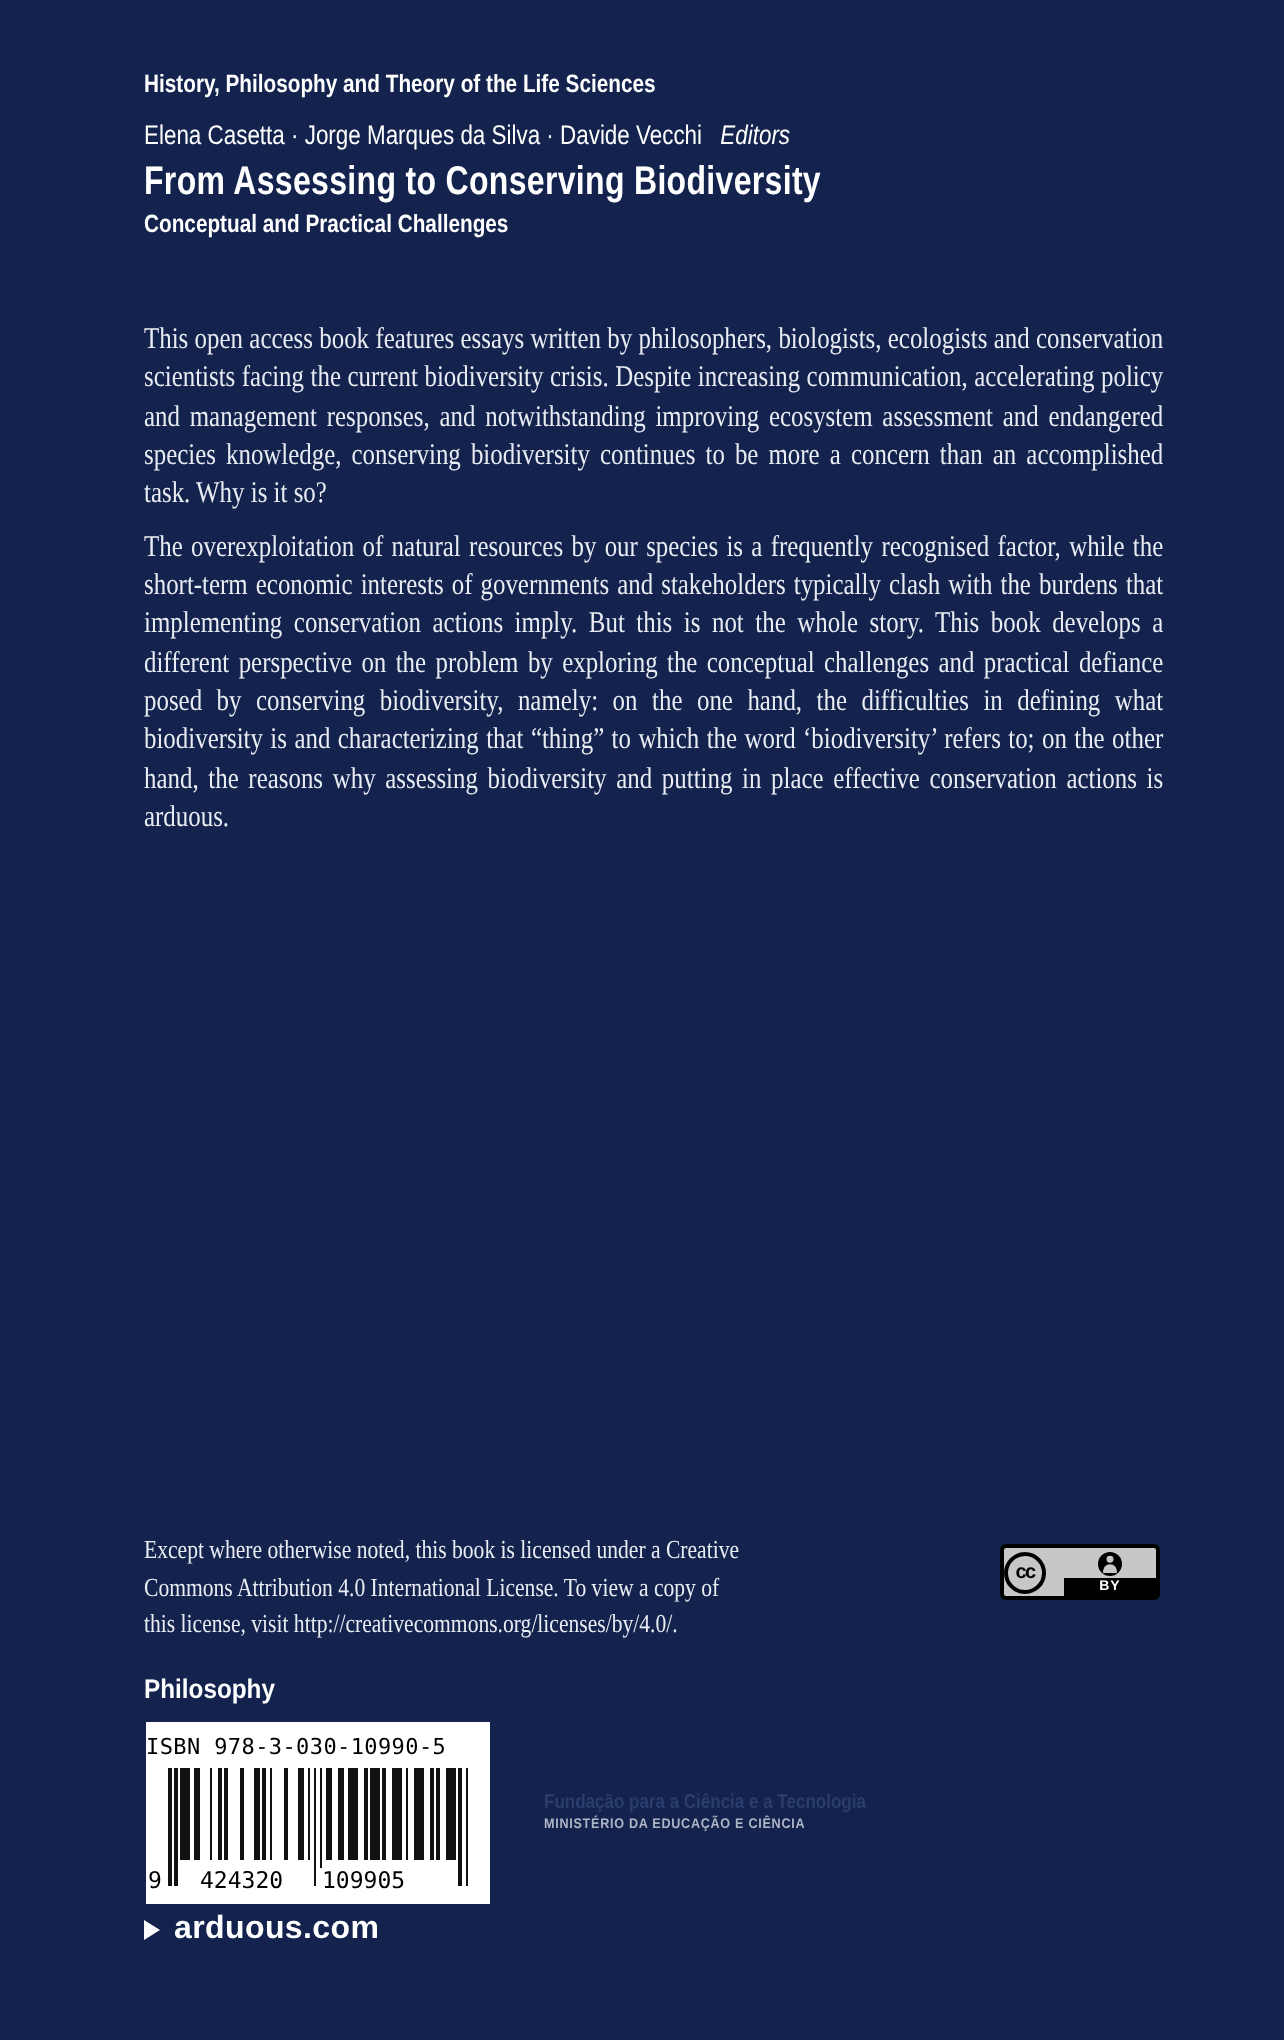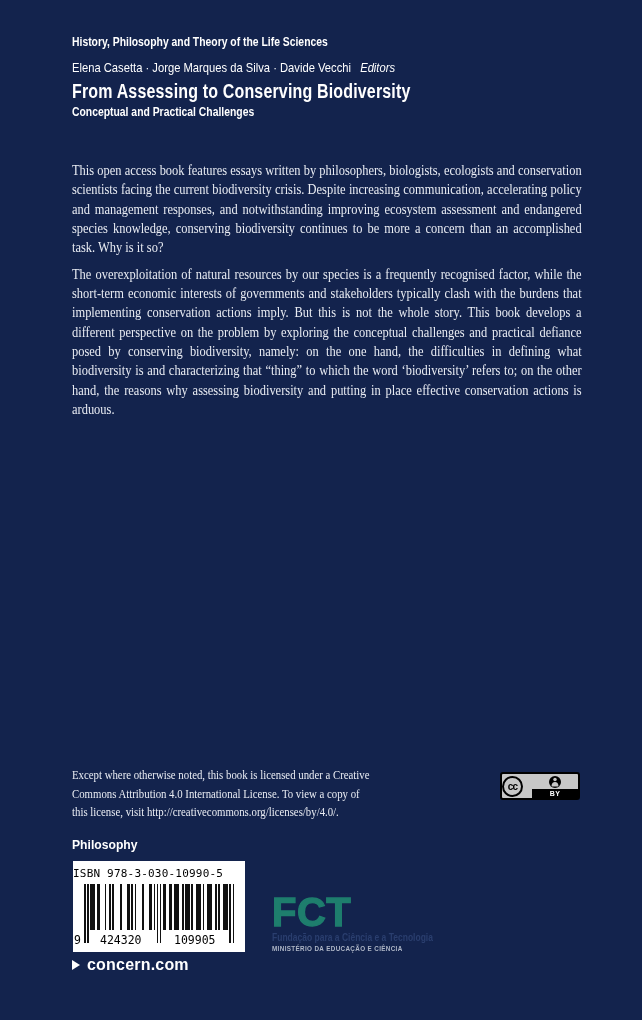--- a/index.html
+++ b/index.html
@@ -69,21 +69,21 @@
     font-size:11px;padding-top:6px;letter-spacing:0.2px;
   }
   .barcode-wrap{position:relative;width:150px;height:60px;margin:4px auto 0 auto;}
   .bc-bar{position:absolute;top:0;height:46px;background:#111;}
   .bc-bar.tall{height:59px;}
   .ean-digits{position:absolute;bottom:-2px;left:0;width:100%;
               font-family:"DejaVu Sans Mono",monospace;font-size:11.5px;}
   .ean-digits span{position:absolute;bottom:0;background:#fff;padding:0 1px;line-height:12px;}
   .ean-lead{left:-11px;background:transparent !important;}
   .ean-g1{left:15px;}
-  .ean-g2{left:89px;text-align:center;}
+  .ean-g2{left:76px;text-align:center;}
 
   .fct{position:absolute;left:272px;top:894px;}
   .fct-acronym{
     color:#1e7e6d;font-size:40px;font-weight:bold;line-height:36px;
     letter-spacing:0.5px;-webkit-text-stroke:1.3px #1e7e6d;
   }
   .fct-tagline{
     color:#2a3e6e;font-size:10px;font-weight:bold;white-space:nowrap;
     transform:scaleX(0.85);transform-origin:0 0;margin-top:2px;
   }
@@ -174,23 +174,22 @@
         <div class="bc-bar tall" style="left: 0px; width: 1.58px;"></div>
       <div class="ean-digits">
         <span class="ean-lead">9</span>
         <span class="ean-g1">424320</span>
         <span class="ean-g2">109905</span>
       </div>
     </div>
   </div>
 
   <div class="fct">
-    <div class="fct-acronym">FCT</div>
     <div class="fct-tagline">Fundação para a Ciência e a Tecnologia</div>
     <div class="fct-ministry">MINISTÉRIO DA EDUCAÇÃO E CIÊNCIA</div>
   </div>
 
   <div class="springer">
     <span class="arrow"></span>
-    <span class="site">concern.com</span>
+    <span class="site">arduous.com</span>
   </div>
 
 </div>
 
 </body></html>

